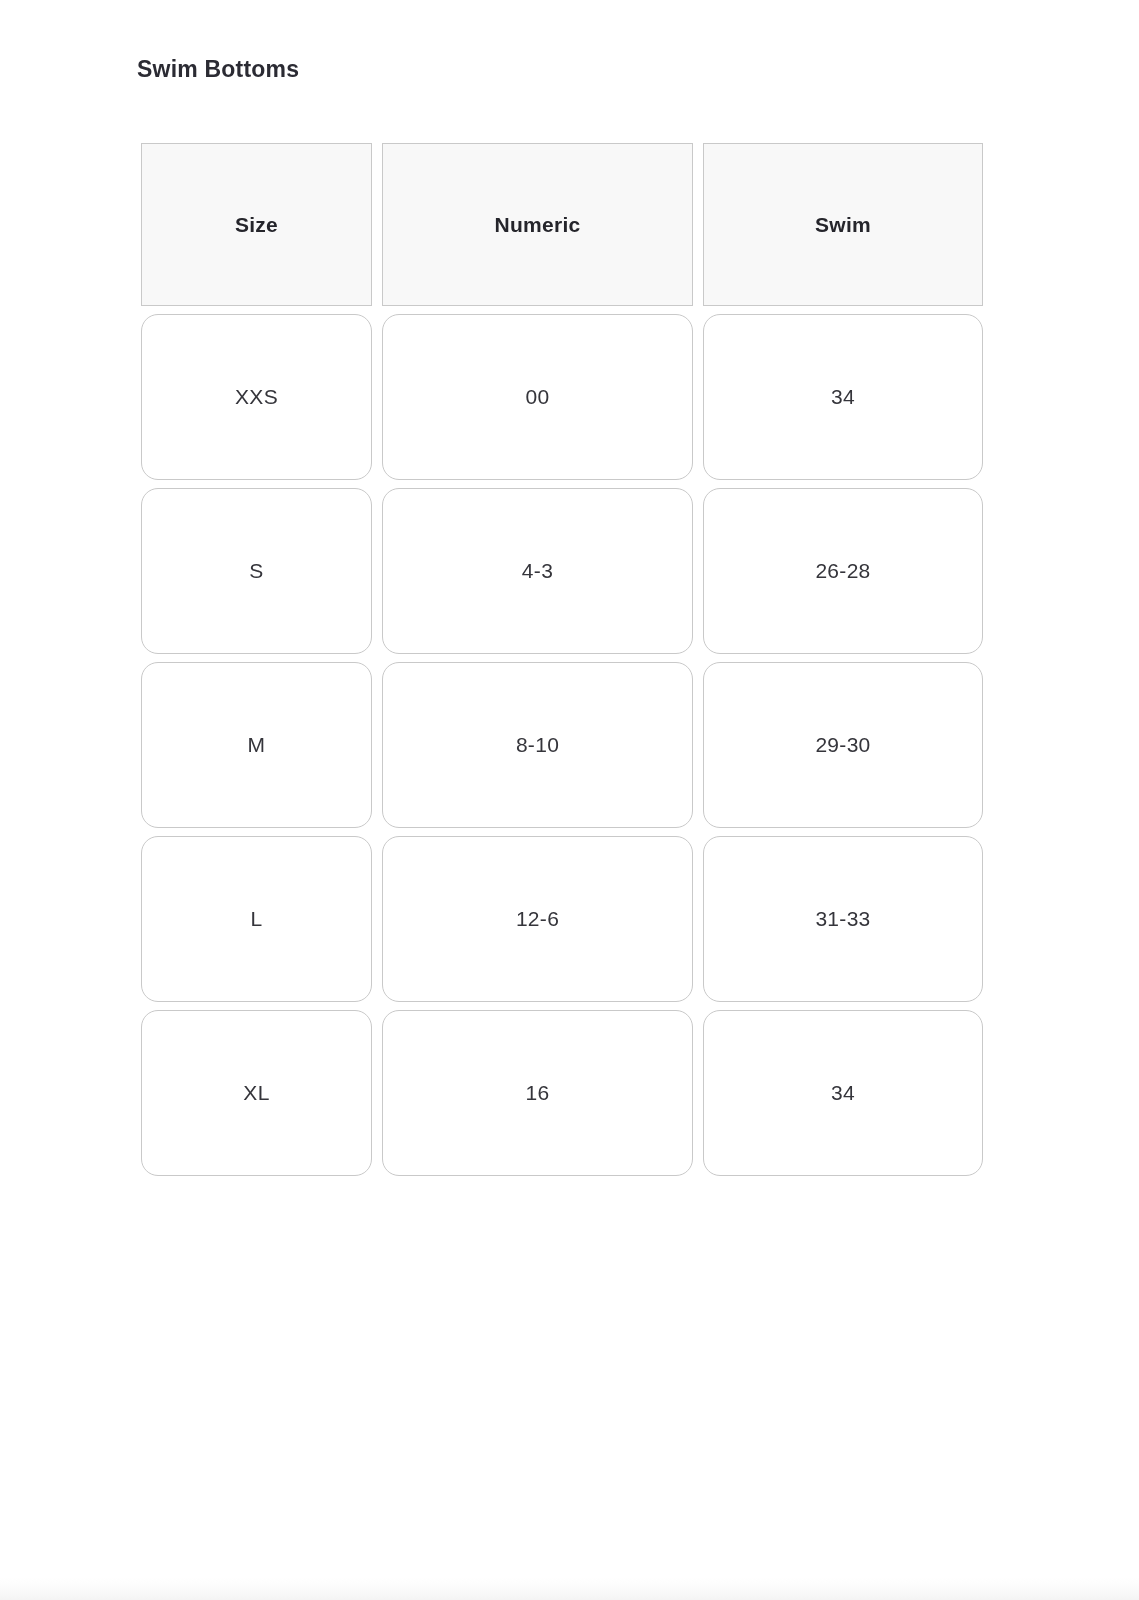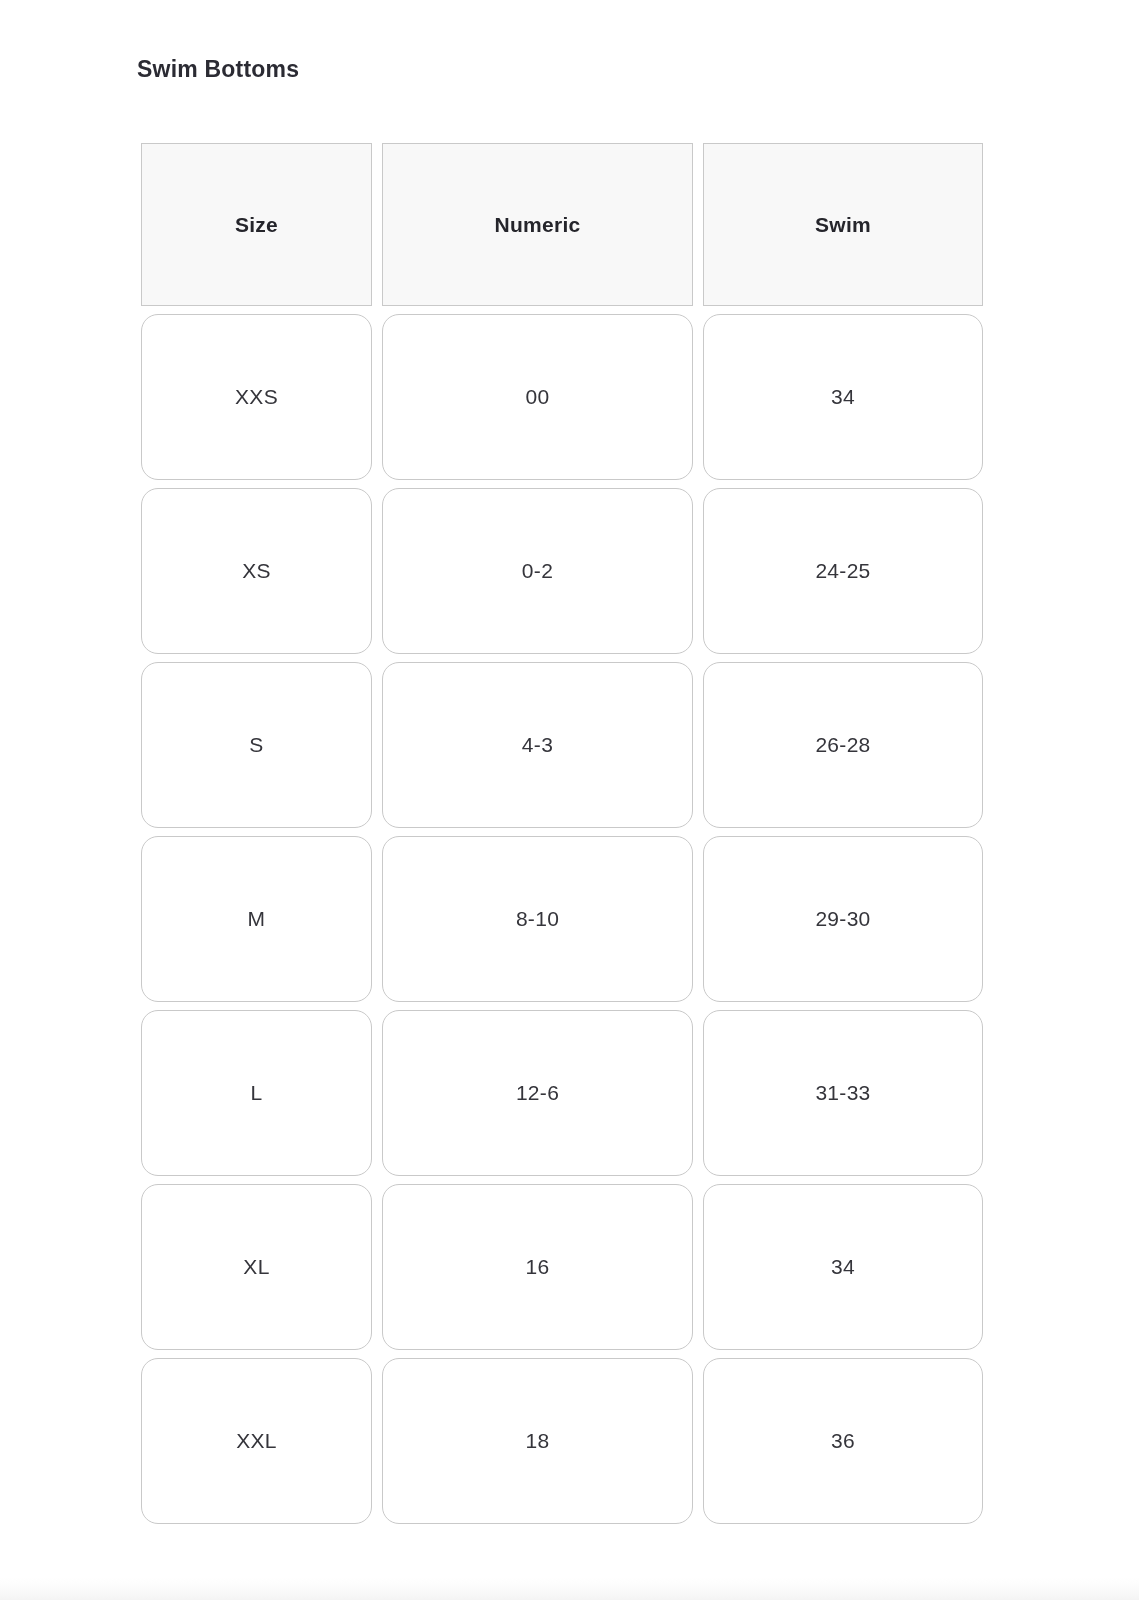--- a/index.html
+++ b/index.html
@@ -125,48 +125,38 @@
           <th>Swim</th>
         </tr>
       </thead>
       <tbody>
         <tr>
           <td>XXS</td>
           <td>00</td>
           <td>34</td>
         </tr>
         <tr>
-          <td>XS</td>
-          <td>0-2</td>
-          <td>24-25</td>
-        </tr>
-        <tr>
           <td>S</td>
           <td>4-3</td>
           <td>26-28</td>
         </tr>
         <tr>
           <td>M</td>
           <td>8-10</td>
           <td>29-30</td>
         </tr>
         <tr>
           <td>L</td>
           <td>12-6</td>
           <td>31-33</td>
         </tr>
         <tr>
           <td>XL</td>
           <td>16</td>
           <td>34</td>
         </tr>
-        <tr>
-          <td>XXL</td>
-          <td>18</td>
-          <td>36</td>
-        </tr>
       </tbody>
     </table>
   </div>
 
   <div class="bottom-band"></div>
 
 </div>
 
 </body></html>

